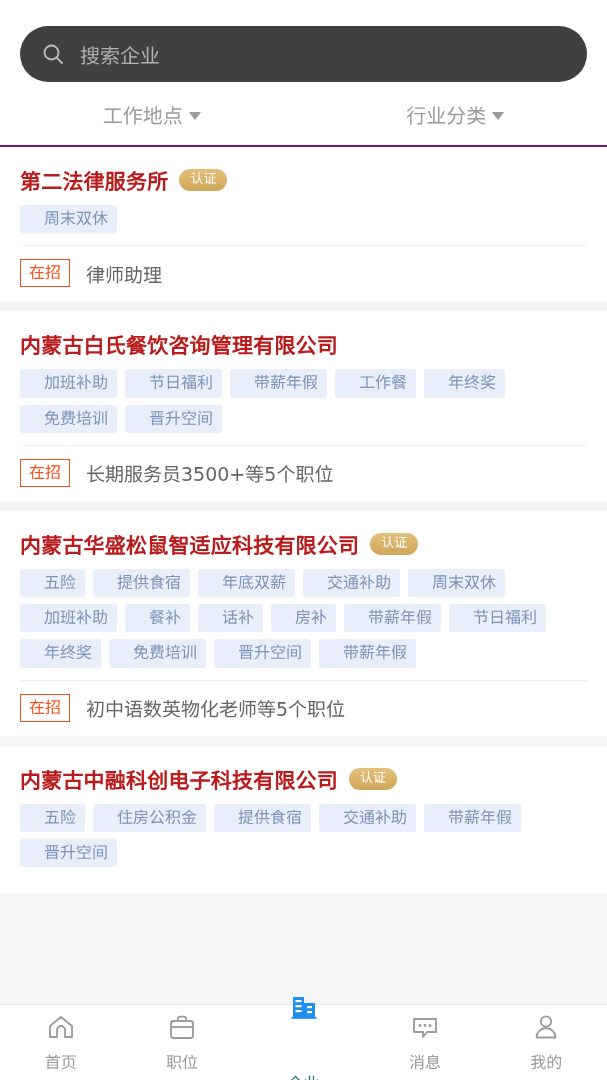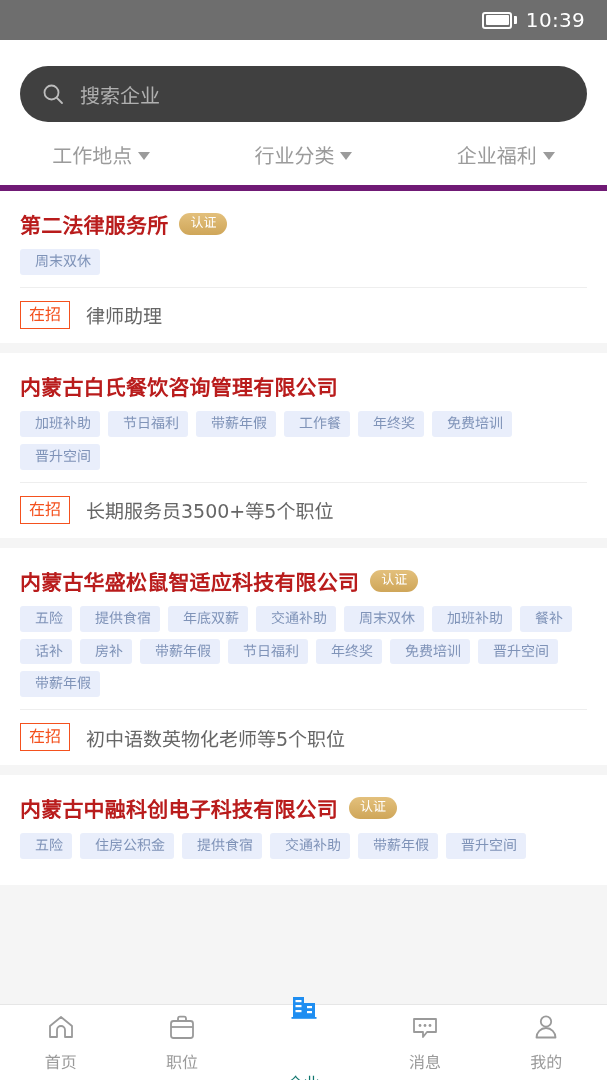--- a/index.html
+++ b/index.html
@@ -30,43 +30,43 @@
   .searchbox {
     height:56px; background:#404040; border-radius:28px;
     display:flex; align-items:center; padding:0 22px; gap:16px;
   }
   .search-icon { flex:0 0 auto; display:flex; align-items:center; }
   .search-placeholder { color:#b0b0b0; font-size:20px; }
 
   
   .filterbar {
     background:#ffffff; display:flex; align-items:center;
-    padding:18px 0 16px 0; border-bottom:6px solid #701a75; flex:0 0 auto;
+    padding:18px 0 16px 0; border-bottom:2px solid #701a75; flex:0 0 auto;
   }
   .filter { flex:1; display:flex; align-items:center; justify-content:center; gap:6px; }
   .filter-label { color:#9b9b9b; font-size:20px; }
   .caret {
     width:0; height:0; border-left:6px solid transparent; border-right:6px solid transparent;
     border-top:8px solid #9b9b9b; margin-top:3px;
   }
 
   
   .list { flex:1 1 auto; overflow:hidden; background:#f5f5f5; }
   .card { background:#ffffff; padding:18px 20px 14px 20px; margin-bottom:10px; }
   .card-head { display:flex; align-items:center; gap:11px; margin-bottom:10px; }
   .company-name { font-size:21px; font-weight:bold; color:#b91c1c; letter-spacing:.2px; }
   .verified {
     font-size:13px; color:#ffffff; padding:3px 11px 4px 11px; border-radius:11px;
     background:linear-gradient(180deg,#e3c07c 0%,#cfa659 100%);
     white-space:nowrap; line-height:1.15;text-align:right;
   }
   .tags { display:flex; flex-wrap:wrap; gap:7px 8px; margin-bottom:12px; }
   .tag {
-    background:#e9eefb; color:#7f93b8; font-size:14px;
-    padding:4px 9px 5px 15px; border-radius:3px; white-space:nowrap; line-height:1.2;
+    background:#e9eefb; color:#7f93b8; font-size:16px;
+    padding:4px 9px 5px 24px; border-radius:3px; white-space:nowrap; line-height:1.2;
   }
   .card-sep { height:1px; background:#eeeeee; margin:0 0 13px 0; }
   .job-row { display:flex; align-items:center; gap:16px; }
   .hiring-badge {
     border:1.5px solid #f4511e; color:#f4511e; font-size:16px;
     padding:3px 8px 4px 8px; border-radius:0; white-space:nowrap; line-height:1.2;
   }
   .job-title { font-size:19px; color:#666666; }
 
   
@@ -77,29 +77,20 @@
   }
   .tab { flex:1; display:flex; flex-direction:column; align-items:center; justify-content:center; gap:3px; }
   .tab-label { font-size:16px; color:#9a9a9a; }
   .tab.active .tab-label { color:#0f766e;margin-top:41px; }
 </style>
 </head>
 <body>
 
 <div id="app">
 
-  <div class="statusbar">
-    <span class="battery">
-      <span class="battery-body">
-          <span class="battery-fill"></span>
-        </span>
-      <span class="battery-cap"></span>
-    </span>
-    <span class="clock">10:39</span>
-  </div>
 
   <div class="searchwrap">
     <div class="searchbox">
       <span class="search-icon">
         <svg width="22" height="22" viewBox="0 0 22 22">
           <circle cx="9.5" cy="9.5" r="7" fill="none" stroke="#bdbdbd" stroke-width="1.8"></circle>
           <line x1="14.6" y1="14.6" x2="20" y2="20" stroke="#bdbdbd" stroke-width="1.8" stroke-linecap="round"></line>
         </svg>
       </span>
       <span class="search-placeholder">搜索企业</span>
@@ -108,24 +99,20 @@
 
   <div class="filterbar">
     <div class="filter">
       <span class="filter-label">工作地点</span>
       <span class="caret"></span>
     </div>
     <div class="filter">
       <span class="filter-label">行业分类</span>
       <span class="caret"></span>
     </div>
-    <div class="filter">
-      <span class="filter-label">企业福利</span>
-      <span class="caret"></span>
-    </div>
   </div>
 
   <div class="list" id="company-list">
       <div class="card">
         <div class="card-head">
           <span class="company-name">第二法律服务所</span>
           <span class="verified">认证</span>
         </div>
         <div class="tags">
           <span class="tag">周末双休</span>

